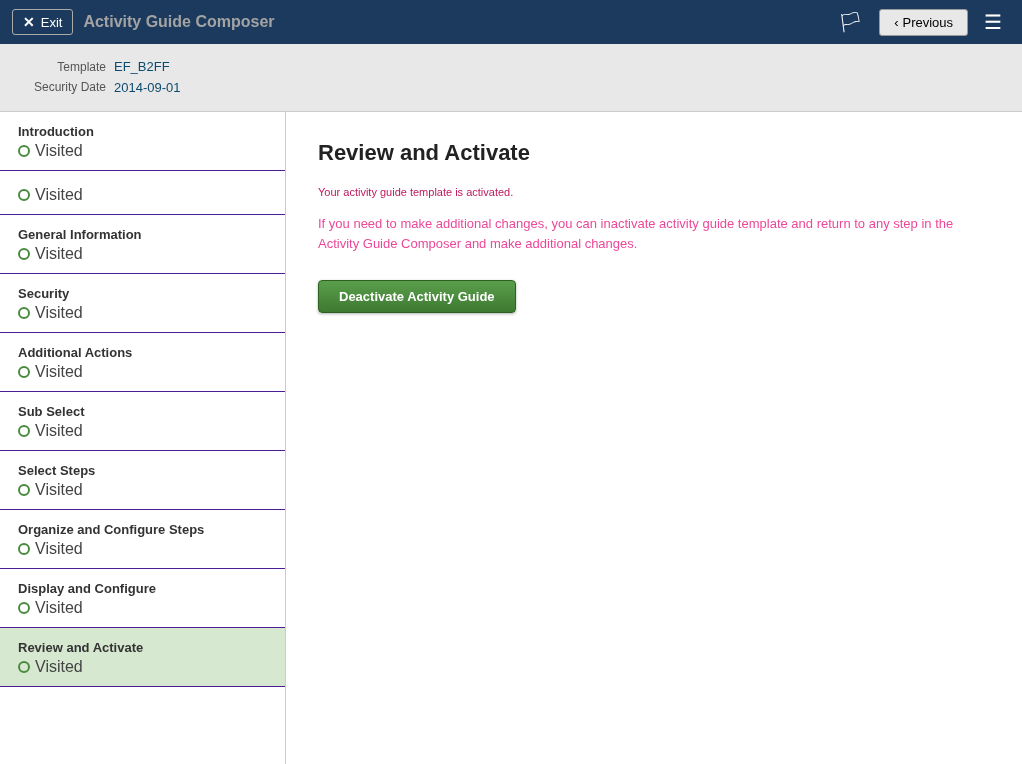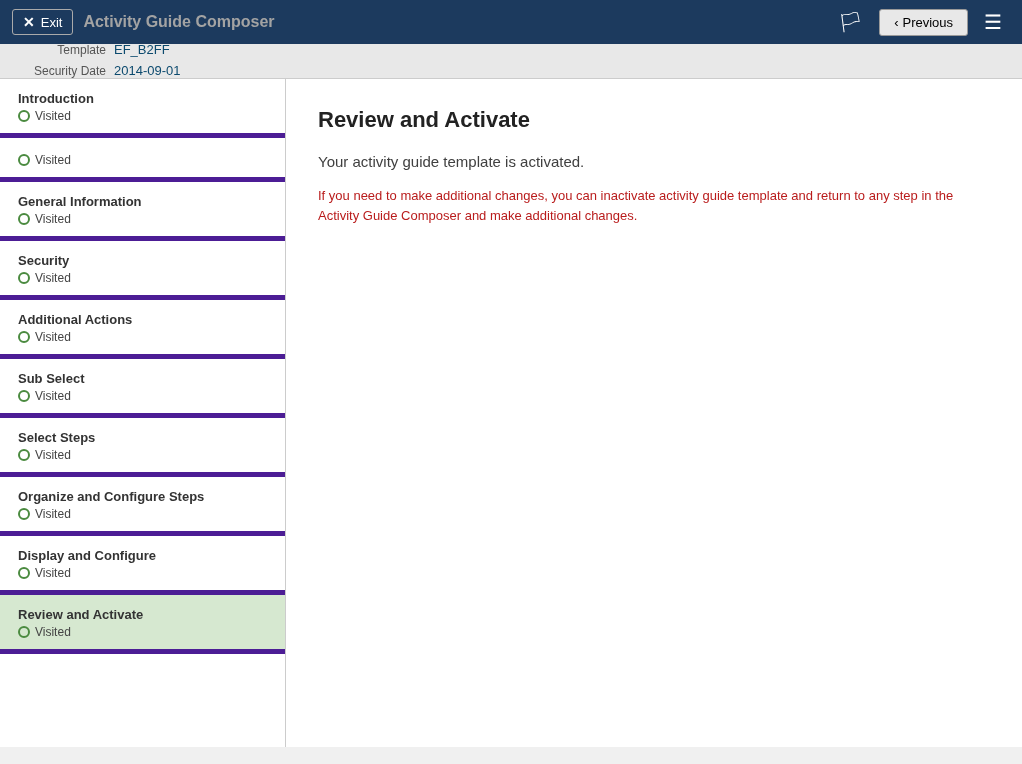--- a/index.html
+++ b/index.html
@@ -61,21 +61,21 @@
       border: none;
       cursor: pointer;
       color: #fff;
       font-size: 20px;
       padding: 4px 8px;
     }
 
     
     .meta-bar {
       background: #e8e8e8;
-      height: 35px;
+      height: 68px;
       display: flex;
       flex-direction: column;
       justify-content: center;
       padding: 0 16px;
       border-bottom: 1px solid #ccc;
     }
     .meta-row {
       display: flex;
       align-items: center;
       gap: 8px;
@@ -102,37 +102,37 @@
     
     .sidebar {
       width: 286px;
       background: #fff;
       border-right: 1px solid #ccc;
       overflow-y: auto;
       flex-shrink: 0;
     }
     .sidebar-item {
       padding: 12px 18px 10px 18px;
-      border-bottom: 5px solid #4c1d95;
+      border-bottom: 1px solid #4c1d95;
       cursor: pointer;
     }
     .sidebar-item.active {
       background: #d6e8d0;
     }
     .sidebar-item-title {
       font-weight: bold;
       font-size: 13px;
       color: #333;
     }
     .sidebar-item-status {
       display: flex;
       align-items: center;
       gap: 5px;
       margin-top: 3px;
-      font-size: 12px;
+      font-size: 16px;
       color: #444;
       text-align: right;
     }
     .visited-circle {
       width: 12px;
       height: 12px;
       border-radius: 50%;
       border: 2px solid #4a8a3f;
       background: transparent;
       flex-shrink: 0;
@@ -145,27 +145,27 @@
       padding: 28px 32px;
       overflow-y: auto;
     }
     .content-title {
       font-size: 22px;
       font-weight: bold;
       color: #222;
       margin-bottom: 20px;
     }
     .content-activated-msg {
-      font-size: 15px;
-      color: #404040;
+      font-size: 11px;
+      color: #be185d;
       margin-bottom: 16px;
     }
     .content-warning-msg {
       font-size: 13px;
-      color: #b91c1c;
+      color: #ec4899;
       margin-bottom: 27px;
       line-height: 1.5;
     }
     .deactivate-btn {
       background: linear-gradient(to bottom, #5a9e4c, #3d7a30);
       border: 1px solid #2e6020;
       border-radius: 4px;
       color: #fff;
       font-size: 13px;
       font-weight: bold;
@@ -275,15 +275,16 @@
           <span class="visited-circle"></span>
           <span>Visited</span>
         </div>
       </div>
     </div>
 
   <div class="content-area">
     <div class="content-title">Review and Activate</div>
     <div class="content-activated-msg">Your activity guide template is activated.</div>
     <div class="content-warning-msg">If you need to make additional changes, you can inactivate activity guide template and return to any step in the Activity Guide Composer and make additional changes.</div>
+    <button class="deactivate-btn">Deactivate Activity Guide</button>
   </div>
 
 </div>
 
 </body></html>

